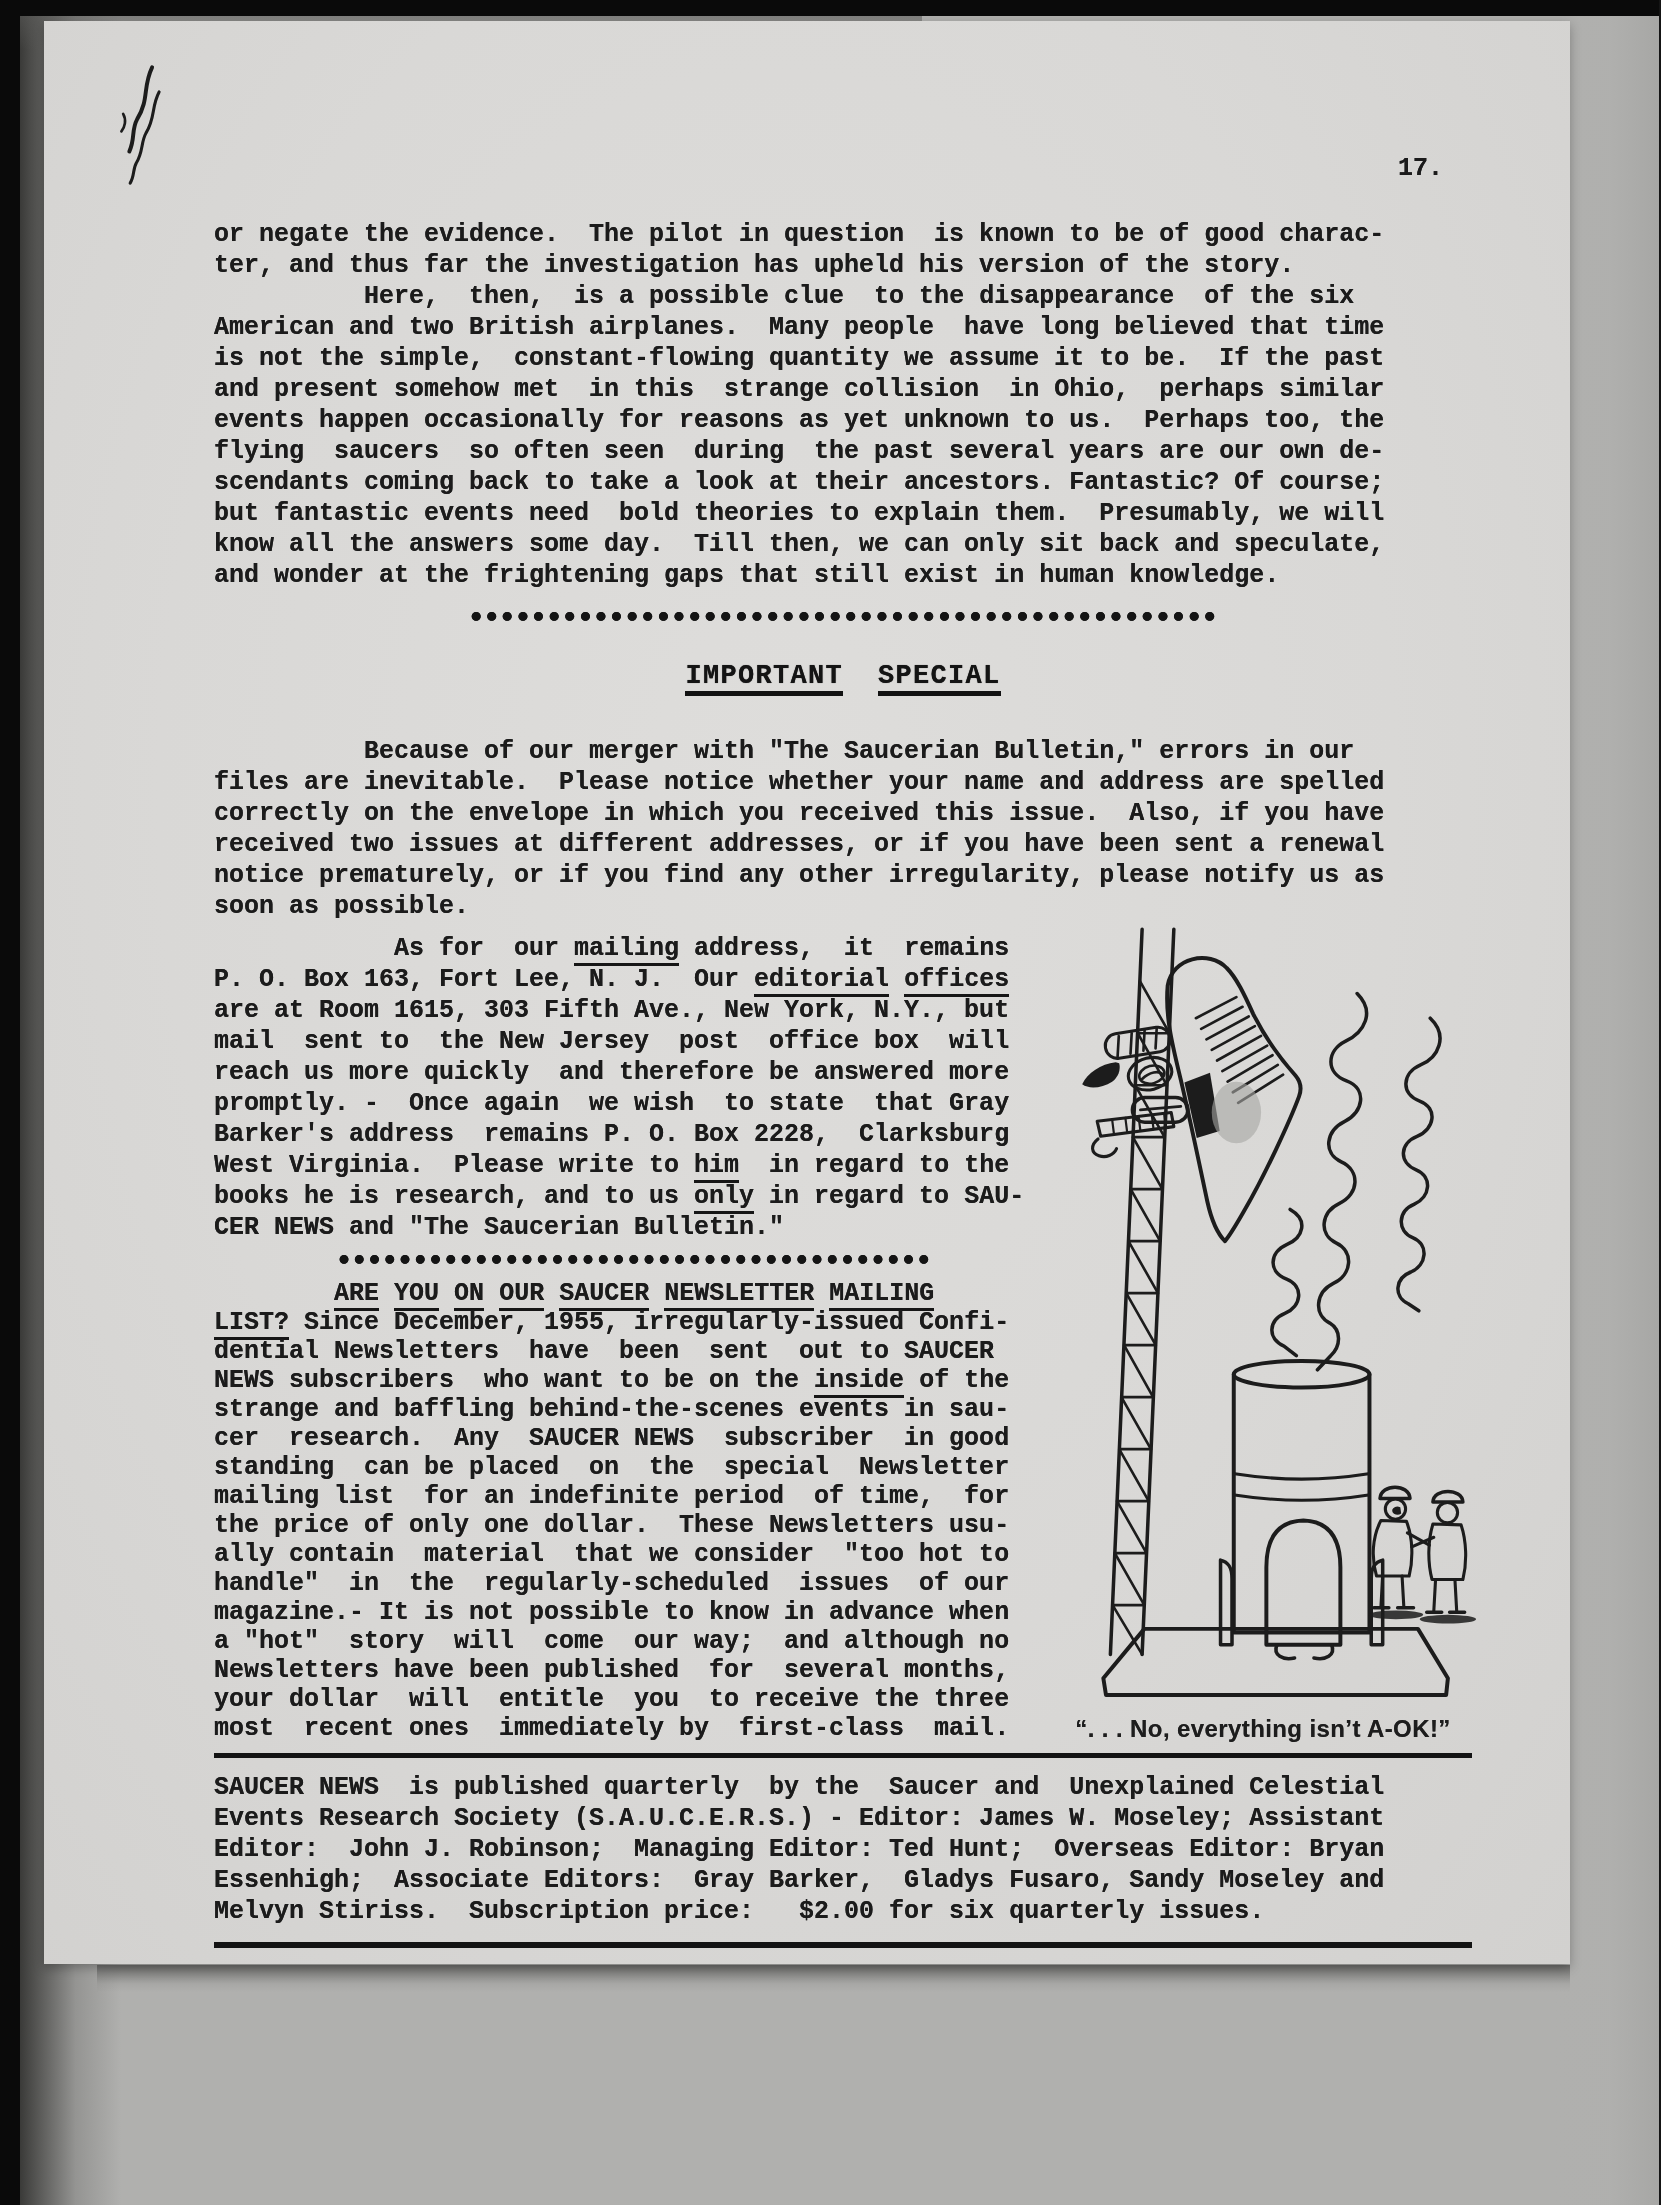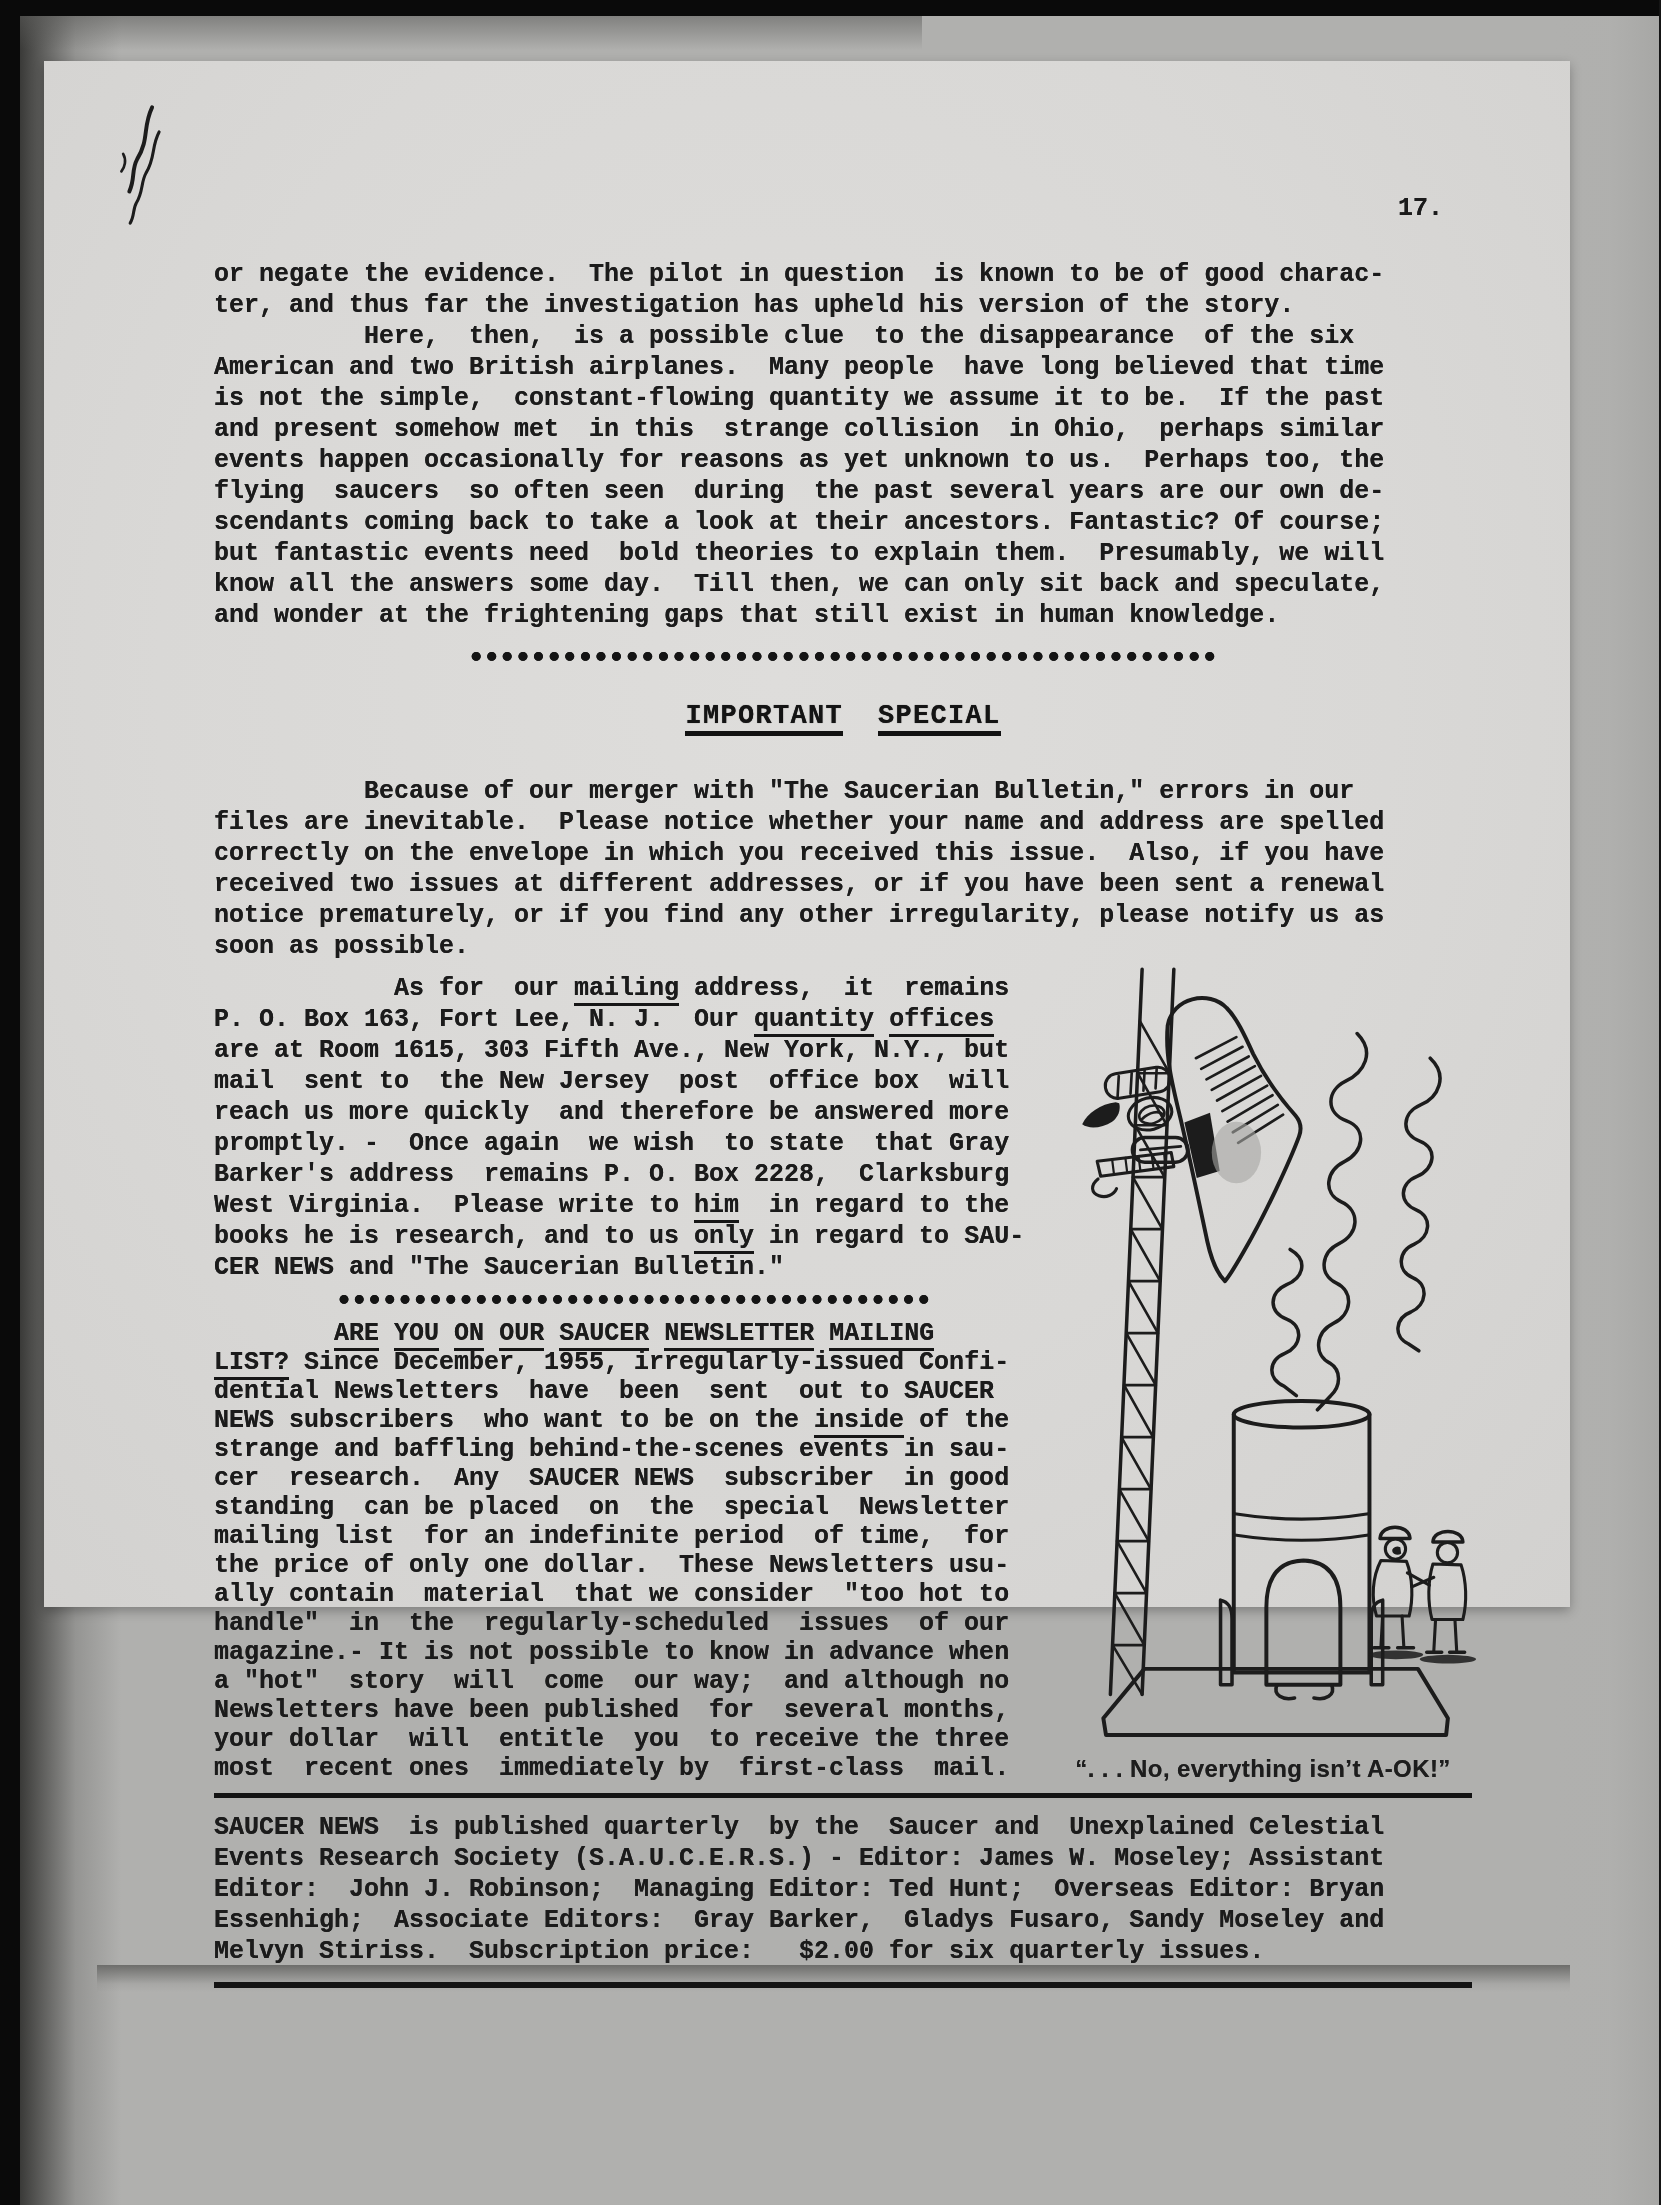--- a/index.html
+++ b/index.html
@@ -8,23 +8,23 @@
   .stage{position:absolute;inset:0;background:#0c0c0c;}
   .scanbed{position:absolute;left:20px;top:16px;right:2.6px;bottom:21px;background:#b0b0ae;}
   .bed-left-band{position:absolute;left:0;top:0;bottom:0;width:101px;
      background:linear-gradient(to right,rgba(42,42,40,.88),rgba(110,110,108,.42) 55%,rgba(150,150,148,0));}
   .bed-top-band{position:absolute;left:0;top:0;height:34px;right:45%;
      background:linear-gradient(to bottom,rgba(90,90,88,.55),rgba(90,90,88,0));}
   .bed-right-band{position:absolute;right:0;top:0;bottom:0;width:110px;
      background:linear-gradient(to left,rgba(150,150,148,.35),rgba(175,175,173,.25) 45%,rgba(175,175,173,0));}
   .paper-shadow{position:absolute;left:77px;top:1949px;width:1473px;height:26.5px;
      background:linear-gradient(to bottom,#6d6d6b,rgba(140,140,138,.25) 70%,rgba(160,160,158,0));}
-  .paper{position:absolute;left:24px;top:5.3px;width:1526px;height:1546px;
+  .paper{position:absolute;left:24px;top:5.3px;width:1526px;height:1943px;
      background:radial-gradient(ellipse at 48% 40%, #dedddb 0%, #d9d8d6 55%, #d2d1cf 100%);
-     box-shadow:0 4.4px 10.6px rgba(0,0,0,.28);margin-top:40px;}
+     box-shadow:0 4.4px 10.6px rgba(0,0,0,.28);}
   .scribble{position:absolute;left:66px;top:40px;}
   .pagenum{position:absolute;left:1354px;top:132px;}
   .content{position:absolute;left:170px;top:198px;width:1258px;}
   .typed{font-family:"Liberation Mono","DejaVu Sans Mono",monospace;font-weight:700;
      font-size:25px;line-height:31px;color:#1b1b1b;white-space:pre-wrap;margin:0;
      text-shadow:0 0 0.5px rgba(20,20,20,.85);}
   .typed .u{border-bottom:3.1px solid #161616;padding-bottom:0.4px;}
   .dots{font-family:"DejaVu Sans Mono",monospace;font-weight:700;color:#141414;
      font-size:25.6px;line-height:27px;text-align:center;letter-spacing:0.2px;margin-top:12.3px;
      text-shadow:0 0 0.4px #111;}
@@ -91,21 +91,21 @@
 files are inevitable.  Please notice whether your name and address are spelled
 correctly on the envelope in which you received this issue.  Also, if you have
 received two issues at different addresses, or if you have been sent a renewal
 notice prematurely, or if you find any other irregularity, please notify us as
 soon as possible.</p>
 
         <div class="cols">
 
           <div class="leftcol">
             <p class="typed"><span>            As for  our </span><span class="u">mailing</span><span> address,  it  remains
-P. O. Box 163, Fort Lee, N. J.  Our </span><span class="u">quantity</span><span> </span><span class="u">offices</span><span>
+P. O. Box 163, Fort Lee, N. J.  Our </span><span class="u">editorial</span><span> </span><span class="u">offices</span><span>
 are at Room 1615, 303 Fifth Ave., New York, N.Y., but
 mail  sent to  the New Jersey  post  office box  will
 reach us more quickly  and therefore be answered more
 promptly. -  Once again  we wish  to state  that Gray
 Barker's address  remains P. O. Box 2228,  Clarksburg
 West Virginia.  Please write to </span><span class="u">him</span><span>  in regard to the
 books he is research, and to us </span><span class="u">only</span><span> in regard to SAU-
 CER NEWS and "The Saucerian Bulletin."</span></p>
             <div class="dots dots2">•••••••••••••••••••••••••••••••••••••••</div>
             <p class="typed tight"><span>        </span><span class="u">ARE</span><span> </span><span class="u">YOU</span><span> </span><span class="u">ON</span><span> </span><span class="u">OUR</span><span> </span><span class="u">SAUCER</span><span> </span><span class="u">NEWSLETTER</span><span> </span><span class="u">MAILING</span><span>

